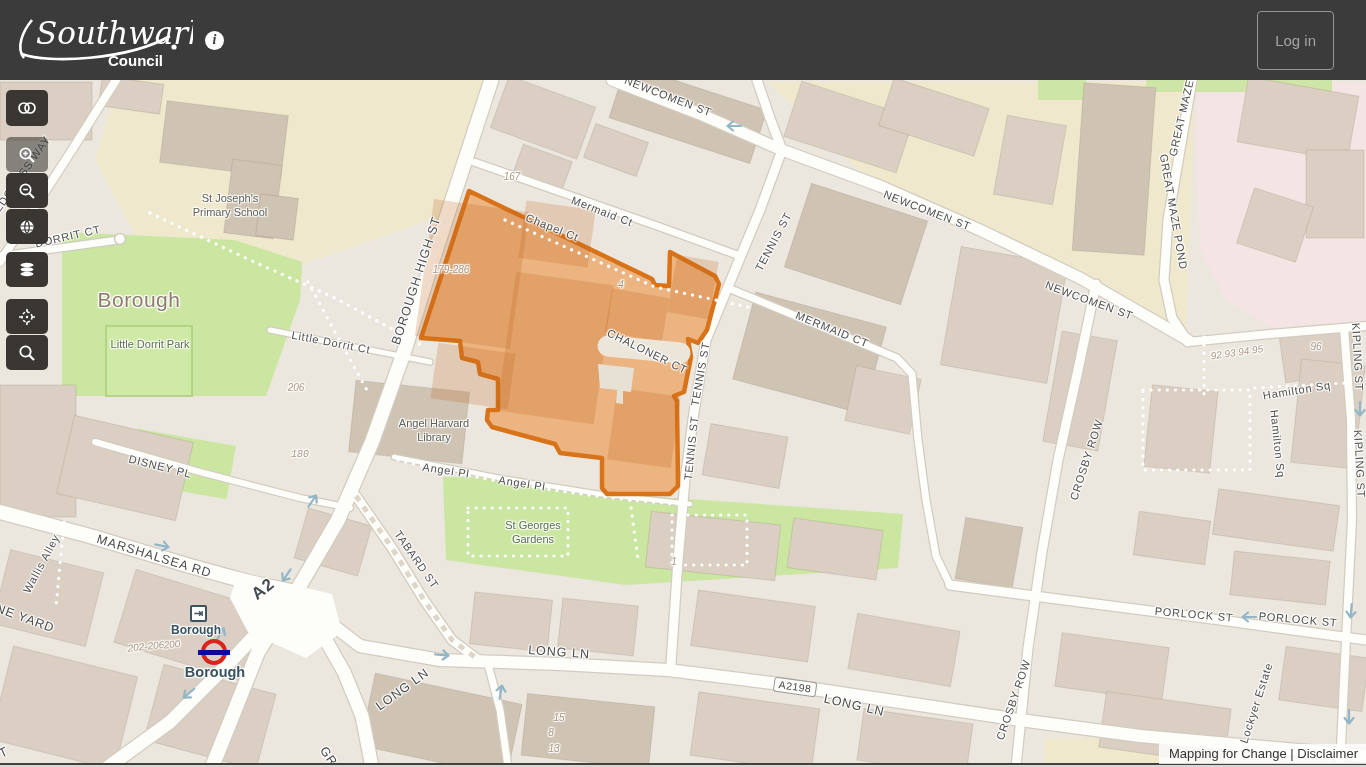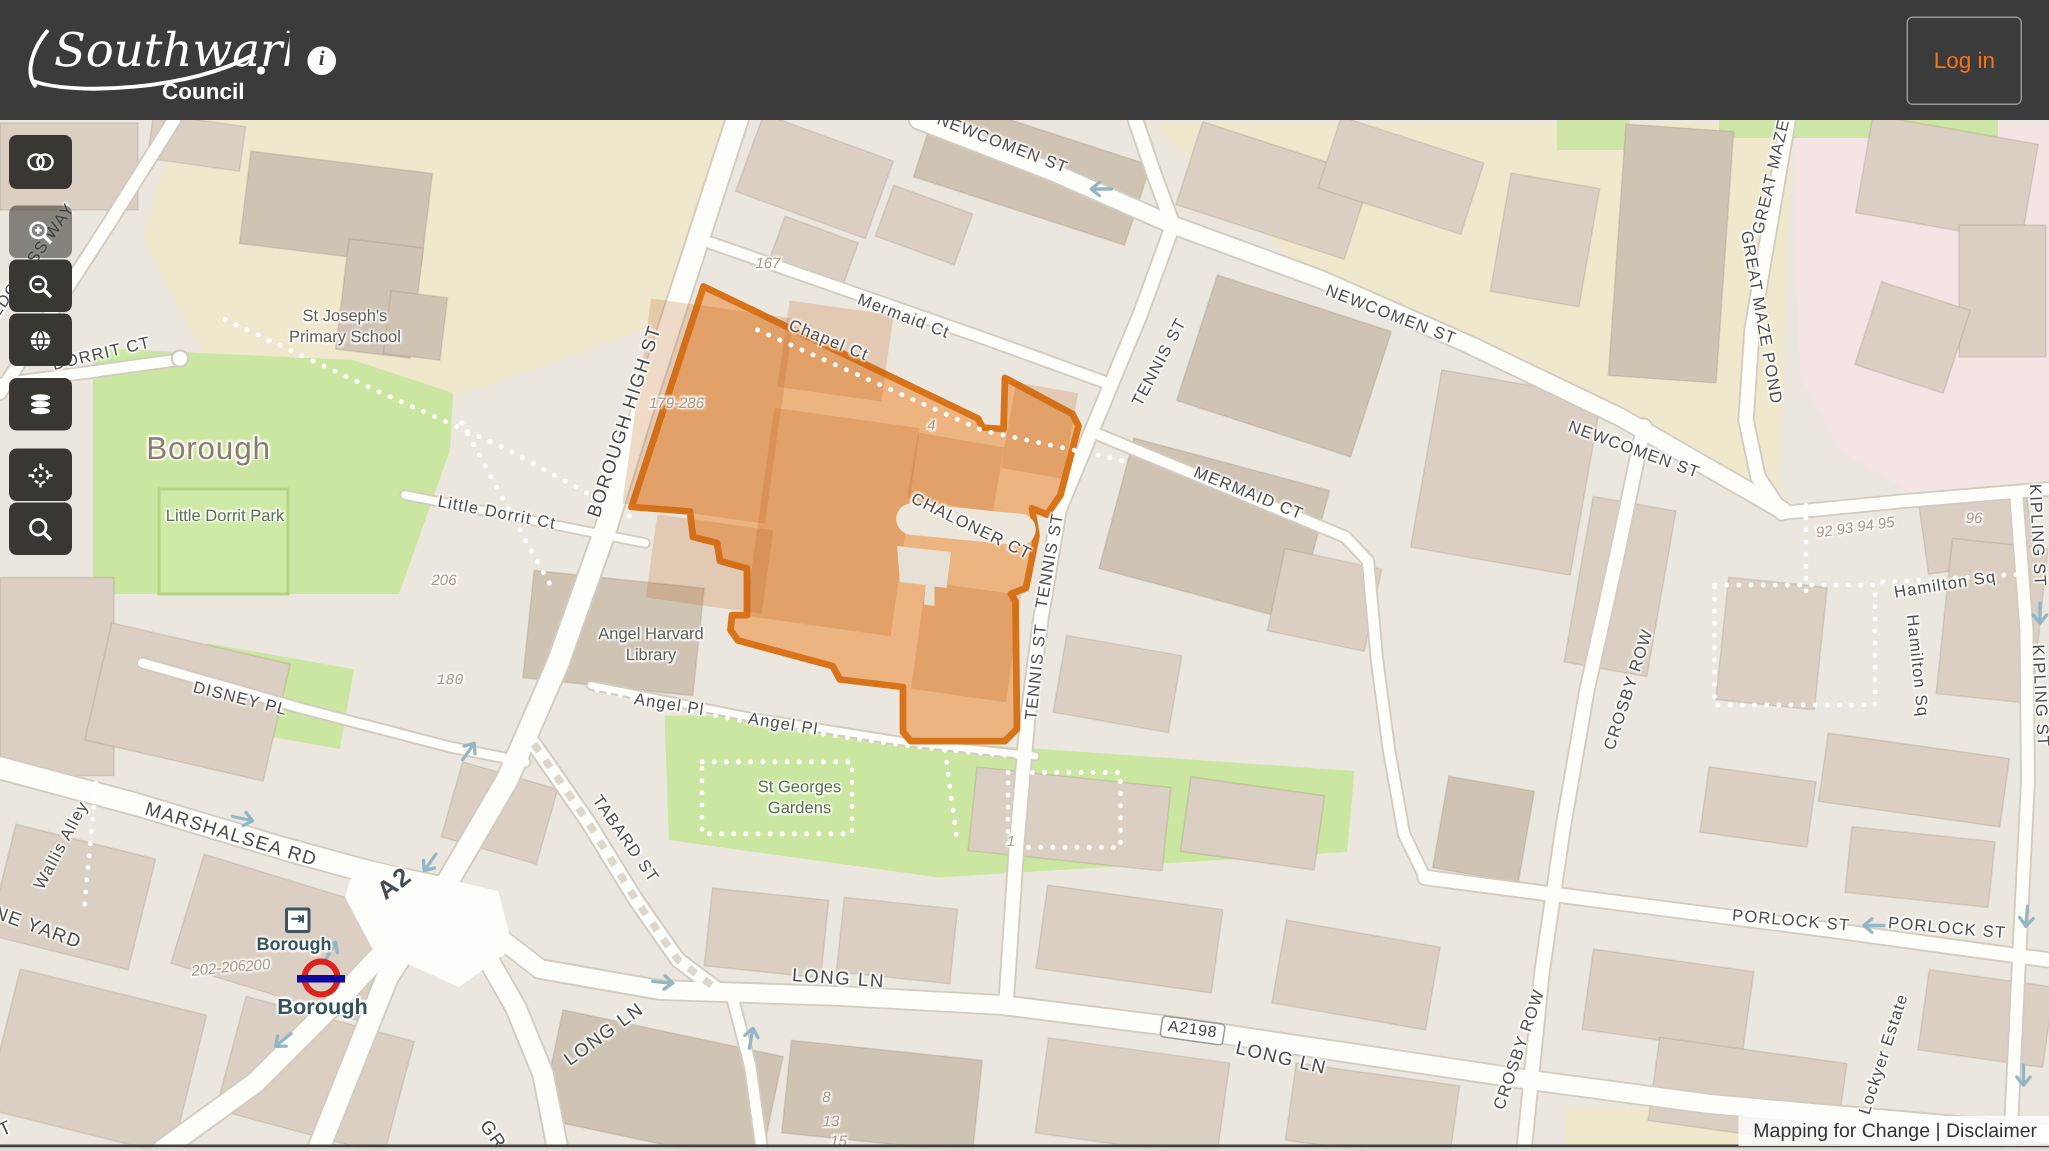--- a/index.html
+++ b/index.html
@@ -7,21 +7,21 @@
        font-family:"Liberation Sans",sans-serif;background:#ebe7df;}
 
   
   #header{position:absolute;left:0;top:0;width:1366px;height:80px;background:#3b3b3b;
           z-index:20;display:flex;align-items:center;}
   #logo{width:185px;height:76px;flex:0 0 auto;margin-left:8px;}
   #page-title{color:#fff;font-size:18px;font-weight:bold;margin-left:12px;letter-spacing:.2px;}
   #info-ic{display:inline-flex;width:19px;height:19px;border-radius:50%;background:#fff;
            color:#3b3b3b;font-family:"Liberation Serif",serif;font-style:italic;font-weight:bold;
            font-size:14px;align-items:center;justify-content:center;margin-left:12px;vertical-align:-3px;}
-  #login-btn{margin-left:auto;margin-right:18px;background:transparent;color:#f97316;
+  #login-btn{margin-left:auto;margin-right:32px;background:transparent;color:#a3a3a3;
              border:1px solid #989898;border-radius:4px;font-size:15px;padding:20px 17px;
              font-family:"Liberation Sans",sans-serif;cursor:pointer;}
 
   
   #map-wrap{position:absolute;left:0;top:0;width:1366px;height:767px;}
   #map-svg{position:absolute;left:0;top:0;}
 
   
   .tbtn{position:absolute;left:6px;width:42px;height:35px;background:#3a3733;border:0;
         border-radius:5px;z-index:15;display:flex;align-items:center;justify-content:center;
@@ -260,41 +260,41 @@
       <div class="mlbl street" style="left: 416px; top: 560px; transform: translate(-50%, -50%) rotate(55deg);">TABARD ST</div>
       <div class="mlbl street-lg" style="left: 559px; top: 653px; transform: translate(-50%, -50%) rotate(4deg);">LONG LN</div>
       <div class="mlbl street-lg" style="left: 403px; top: 690px; transform: translate(-50%, -50%) rotate(-36deg);">LONG LN</div>
       <div class="mlbl street-lg" style="left: 854px; top: 706px; transform: translate(-50%, -50%) rotate(13deg);">LONG LN</div>
       <div class="mlbl street" style="left: 446px; top: 471px; transform: translate(-50%, -50%) rotate(9deg);">Angel Pl</div>
       <div class="mlbl street" style="left: 522px; top: 484px; transform: translate(-50%, -50%) rotate(9deg);">Angel Pl</div>
       <div class="mlbl street" style="left: 331px; top: 343px; transform: translate(-50%, -50%) rotate(11deg);">Little Dorrit Ct</div>
       <div class="mlbl street" style="left: 1257px; top: 703px; transform: translate(-50%, -50%) rotate(-72deg);">Lockyer Estate</div>
       <div class="mlbl street-lg" style="left: 328px; top: 757px; transform: translate(-50%, -50%) rotate(55deg);">GR</div>
       <div class="mlbl street-lg" style="left: 4px; top: 753px; transform: translate(-50%, -50%) rotate(-25deg);">T</div>
-      <div class="mlbl poi" style="left: 230px; top: 219px; transform: translate(-50%, -50%) rotate(0deg);">St Joseph's
+      <div class="mlbl poi" style="left: 230px; top: 206px; transform: translate(-50%, -50%) rotate(0deg);">St Joseph's
 Primary School</div>
       <div class="mlbl poi" style="left: 434px; top: 431px; transform: translate(-50%, -50%) rotate(0deg);">Angel Harvard
 Library</div>
       <div class="mlbl park" style="left: 533px; top: 533px; transform: translate(-50%, -50%) rotate(0deg);">St Georges
 Gardens</div>
       <div class="mlbl park" style="left: 150px; top: 345px; transform: translate(-50%, -50%) rotate(0deg);">Little Dorrit Park</div>
       <div class="mlbl place" style="left: 139px; top: 300px; transform: translate(-50%, -50%) rotate(0deg);">Borough</div>
       <div class="mlbl num" style="left: 512px; top: 177px; transform: translate(-50%, -50%) rotate(0deg);">167</div>
       <div class="mlbl num" style="left: 451px; top: 270px; transform: translate(-50%, -50%) rotate(0deg);">179-286</div>
       <div class="mlbl num" style="left: 621px; top: 285px; transform: translate(-50%, -50%) rotate(0deg);">4</div>
       <div class="mlbl num" style="left: 296px; top: 388px; transform: translate(-50%, -50%) rotate(0deg);">206</div>
       <div class="mlbl num" style="left: 300px; top: 455px; transform: translate(-50%, -50%) rotate(0deg); font-family: Liberation Mono, monospace;">180</div>
       <div class="mlbl num" style="left: 674px; top: 562px; transform: translate(-50%, -50%) rotate(0deg);">1</div>
       <div class="mlbl num" style="left: 1237px; top: 353px; transform: translate(-50%, -50%) rotate(-8deg);">92 93 94 95</div>
       <div class="mlbl num" style="left: 1316px; top: 347px; transform: translate(-50%, -50%) rotate(0deg);">96</div>
       <div class="mlbl num" style="left: 146px; top: 647px; transform: translate(-50%, -50%) rotate(-6deg);">202-206</div>
       <div class="mlbl num" style="left: 172px; top: 645px; transform: translate(-50%, -50%) rotate(-6deg);">200</div>
       <div class="mlbl num" style="left: 551px; top: 733px; transform: translate(-50%, -50%) rotate(0deg);">8</div>
       <div class="mlbl num" style="left: 554px; top: 749px; transform: translate(-50%, -50%) rotate(0deg);">13</div>
-      <div class="mlbl num" style="left: 559px; top: 762px; transform: translate(-50%, -50%) rotate(0deg); font-style: italic;">15</div>
+      <div class="mlbl num" style="left: 559px; top: 718px; transform: translate(-50%, -50%) rotate(0deg); font-style: italic;">15</div>
       <div class="mlbl station" style="left: 196px; top: 630px; transform: translate(-50%, -50%) rotate(0deg);">Borough</div>
       <div class="mlbl station-lg" style="left: 215px; top: 672px; transform: translate(-50%, -50%) rotate(0deg);">Borough</div>
       <div class="mlbl ref" style="left: 795px; top: 687px; transform: translate(-50%, -50%) rotate(8deg);">A2198</div>
       <div class="mlbl ref-big" style="left: 263px; top: 589px; transform: translate(-50%, -50%) rotate(-38deg);">A2</div>
     </div>
 
   <div id="roundel" style="left: 201px; top: 639px;">
     <div class="bar"></div>
   </div>
   <div id="stn-entrance" style="left: 190px; top: 605px;">⇥</div>

